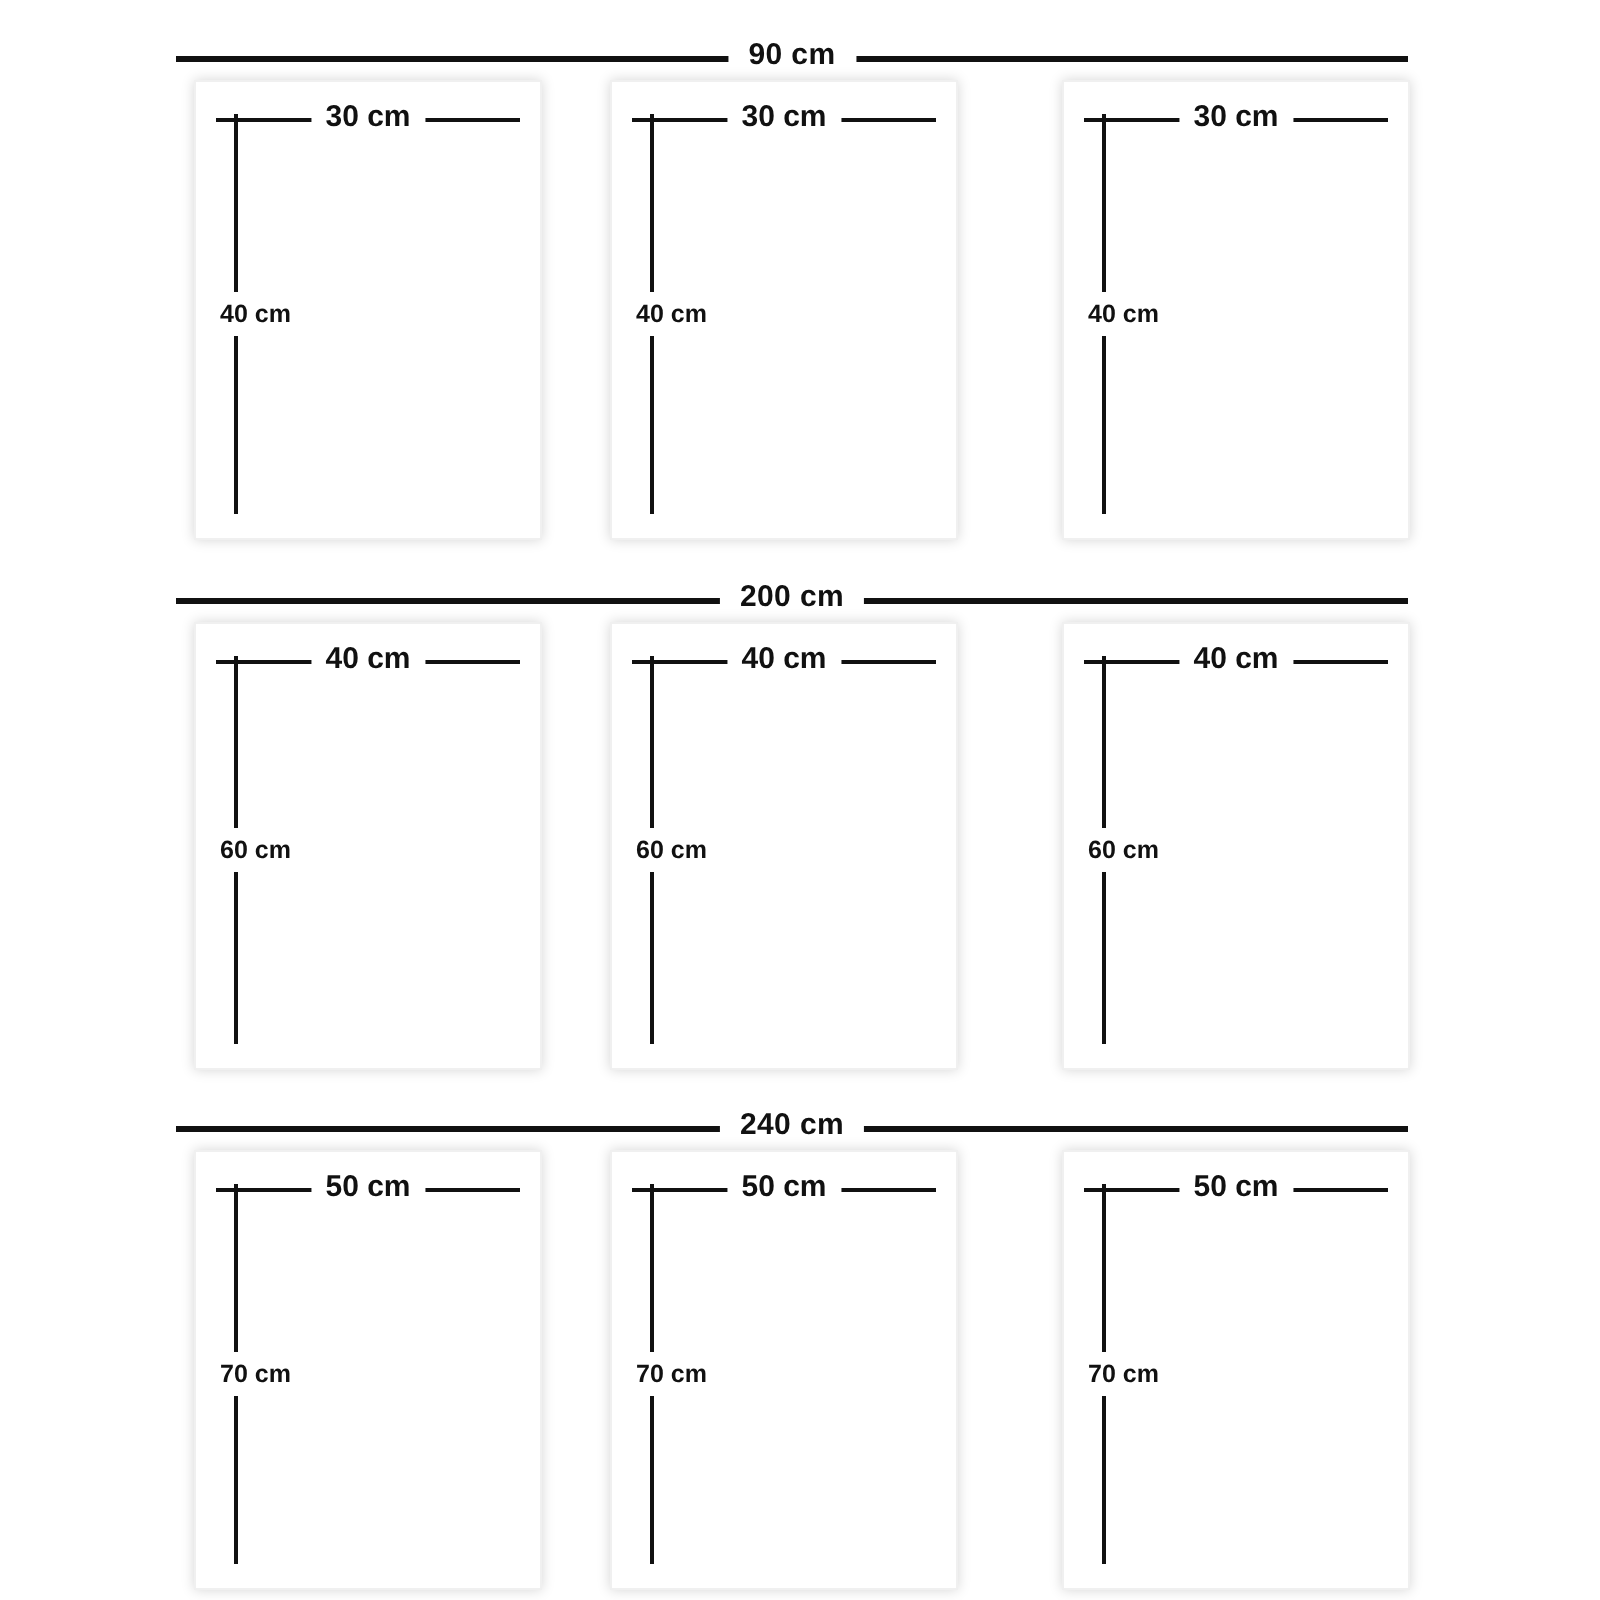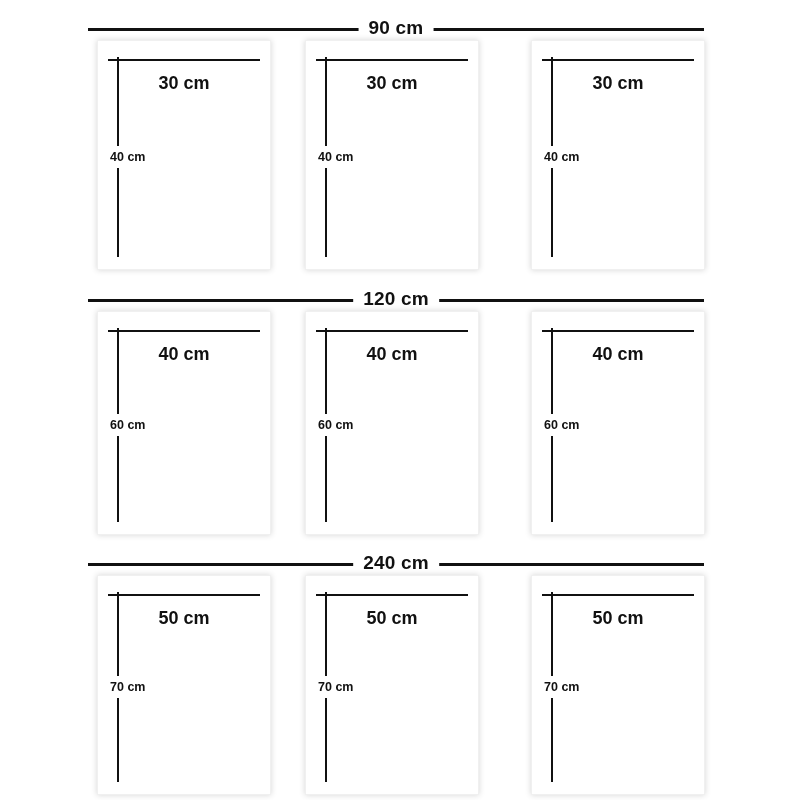--- a/index.html
+++ b/index.html
@@ -44,21 +44,21 @@
     height: 3px;
     background: #111111;
   }
   .total-rule .label {
     position: absolute;
     top: 0;
     left: 50%;
     transform: translateX(-50%);
     background: #ffffff;
     padding: 0 10px;
-    font-size: 19px;
+    font-size: 15px;
     font-weight: bold;
     letter-spacing: .2px;
     line-height: 20px;
     white-space: nowrap;
   }
 
   
   .panels {
     position: absolute;
     left: 0;
@@ -87,25 +87,24 @@
     height: 2px;
     background: #111111;
   }
   .w-rule .label {
     position: absolute;
     top: 0;
     left: 50%;
     transform: translateX(-50%);
     background: #ffffff;
     padding: 0 7px;
-    font-size: 18px;
+    font-size: 15px;
     font-weight: bold;
     line-height: 16px;
     white-space: nowrap;
-    margin-top: 24px;
   }
 
   
   .h-rule {
     position: absolute;
     left: 12px;
     top: 16px;
     bottom: 12px;
     width: 16px;
   }
@@ -172,21 +171,21 @@
           <div class="line"></div>
           <div class="label">40 cm</div>
         </div>
       </div>
     </div>
   </div>
 
   <div class="group" style="top:289px;">
     <div class="total-rule">
       <div class="line"></div>
-      <div class="label">120 cm</div>
+      <div class="label">200 cm</div>
     </div>
 
     <div class="panels" style="top:22px;">
       <div class="panel" style="left:97px; width:172px; height:222px;">
         <div class="w-rule">
           <div class="line"></div>
           <div class="label">40 cm</div>
         </div>
         <div class="h-rule">
           <div class="line"></div>

